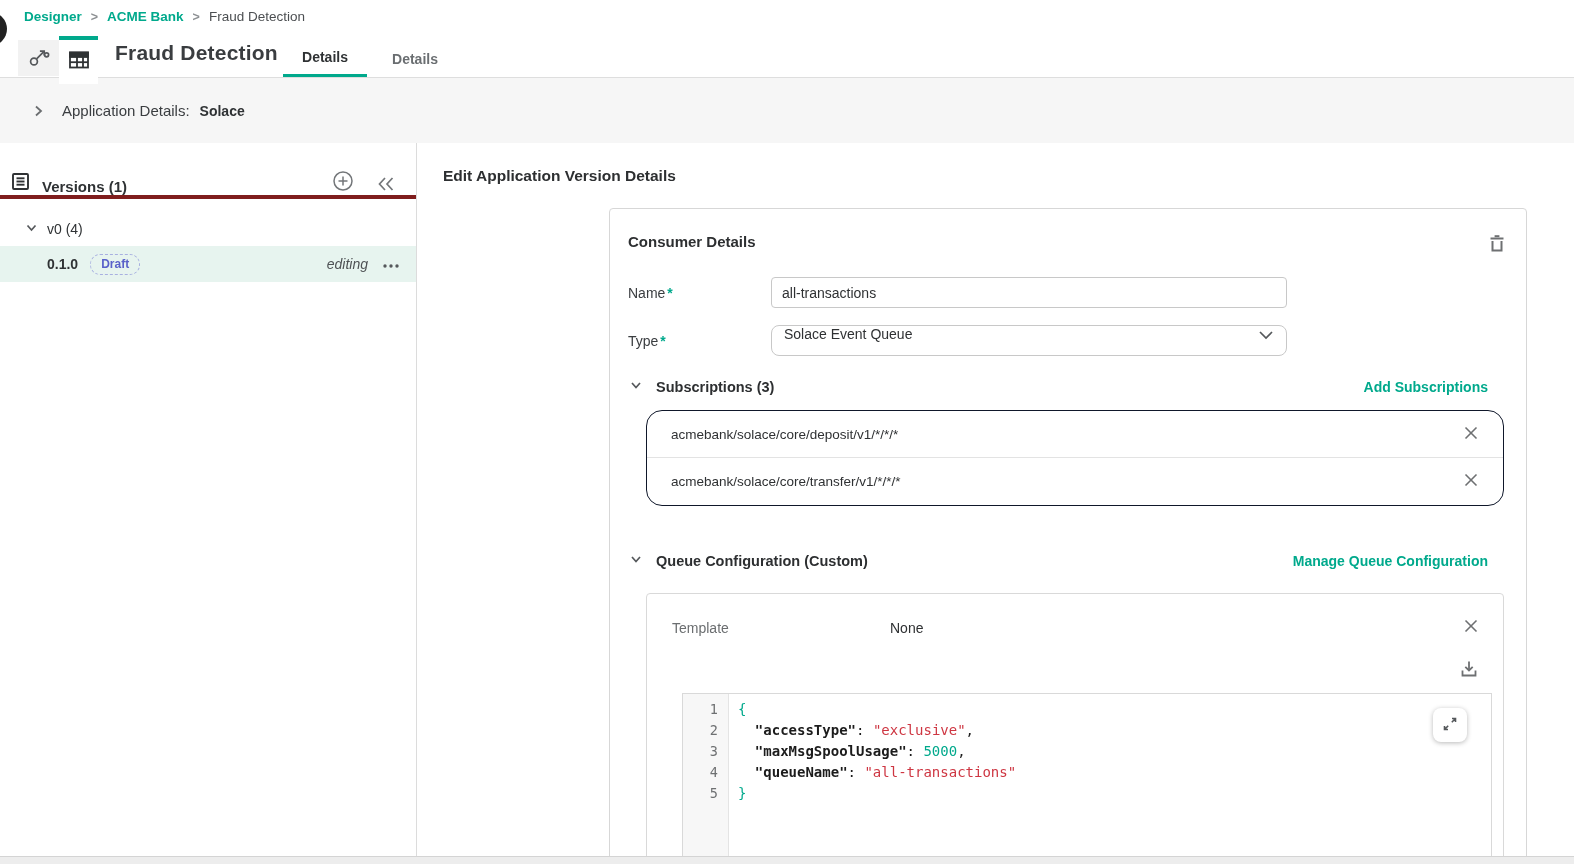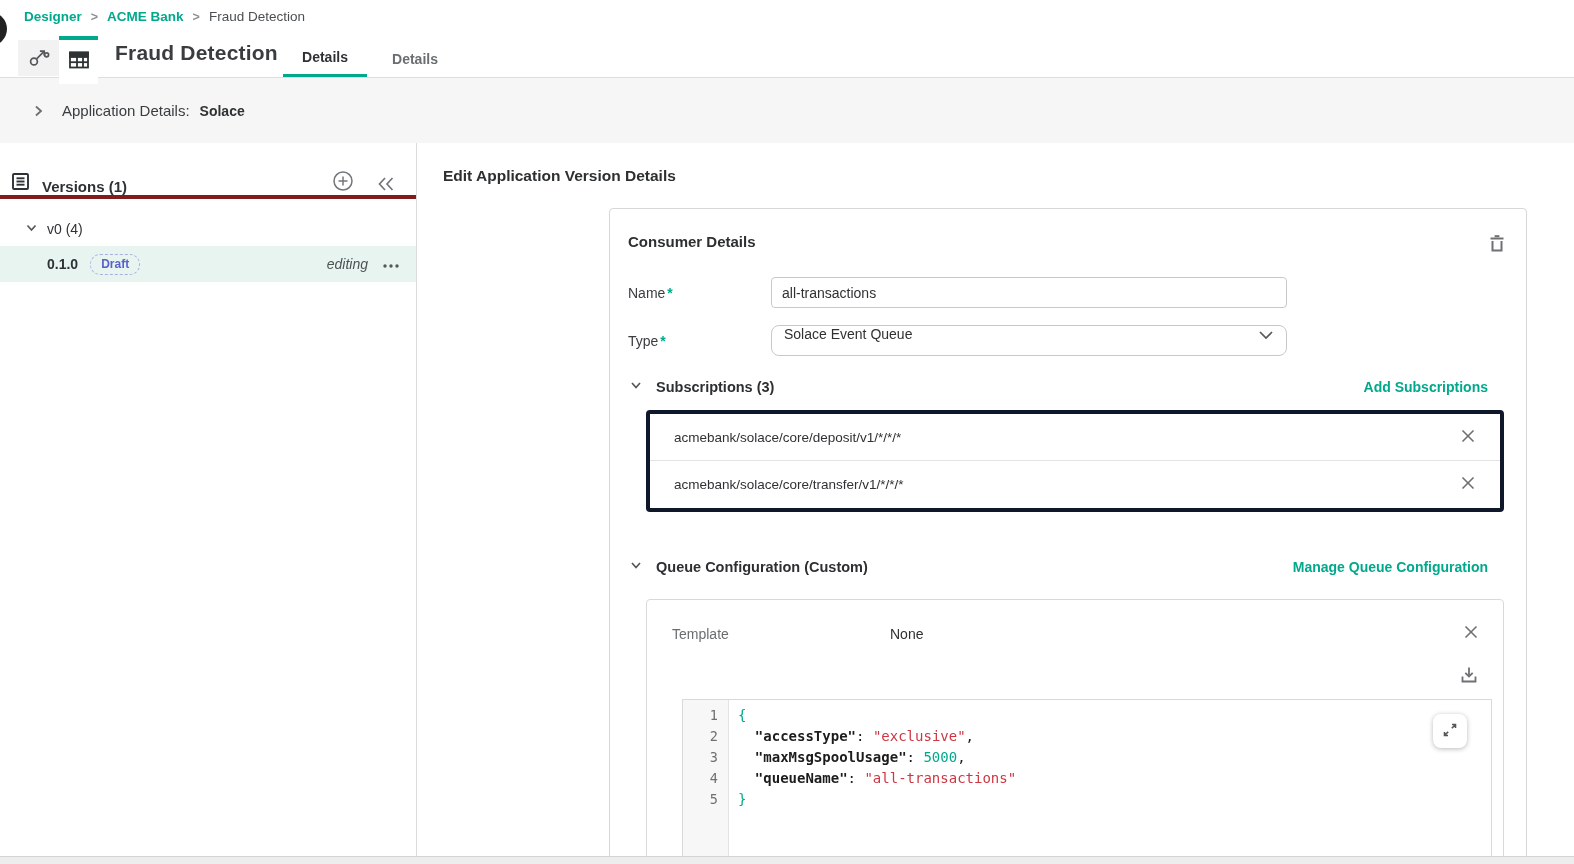--- a/index.html
+++ b/index.html
@@ -75,21 +75,21 @@
     font-family:"Liberation Sans",sans-serif; font-size:14px; padding:0 10px; color:#2f3133; background:#fff; }
   .select { width:516px; height:31px; border:1px solid #c8c8c8; border-radius:8px;
     display:flex; padding:0 12px; cursor:pointer; background:#fff; }
   .select-value { flex:1; font-size:14px; color:#2f3133; }
 
   .section-head { display:flex; align-items:center; margin:22px 38px 0 19px; }
   .section-head.queue { margin-top:46px; }
   .section-title { margin-left:13px; font-size:14.5px; font-weight:bold; color:#2d2f31; }
   .section-action { margin-left:auto; font-size:14px; font-weight:bold; color:#00A98C; cursor:pointer; }
 
-  .subs-list { margin:14px 22px 0 36px; border:4px solid #0f172a; border-radius:4px; }
+  .subs-list { margin:14px 22px 0 36px; border:1px solid #0f172a; border-radius:16px; }
   .sub-row { height:47px; display:flex; align-items:center; padding:0 24px;
     border-bottom:1px solid #e3e3e3; }
   .sub-row:last-child { border-bottom:none; }
   .sub-topic { font-size:13.5px; color:#2f3133; }
   .sub-row .icon-btn { margin-left:auto; }
 
   .config-box { margin:23px 22px 0 36px; border:1px solid #d9d9d9; border-radius:4px;
     position:relative; height:420px; }
   .template-row { display:flex; align-items:center; padding:24px 24px 0 25px; }
   .template-label { width:218px; font-size:14px; color:#6b6e70; }

